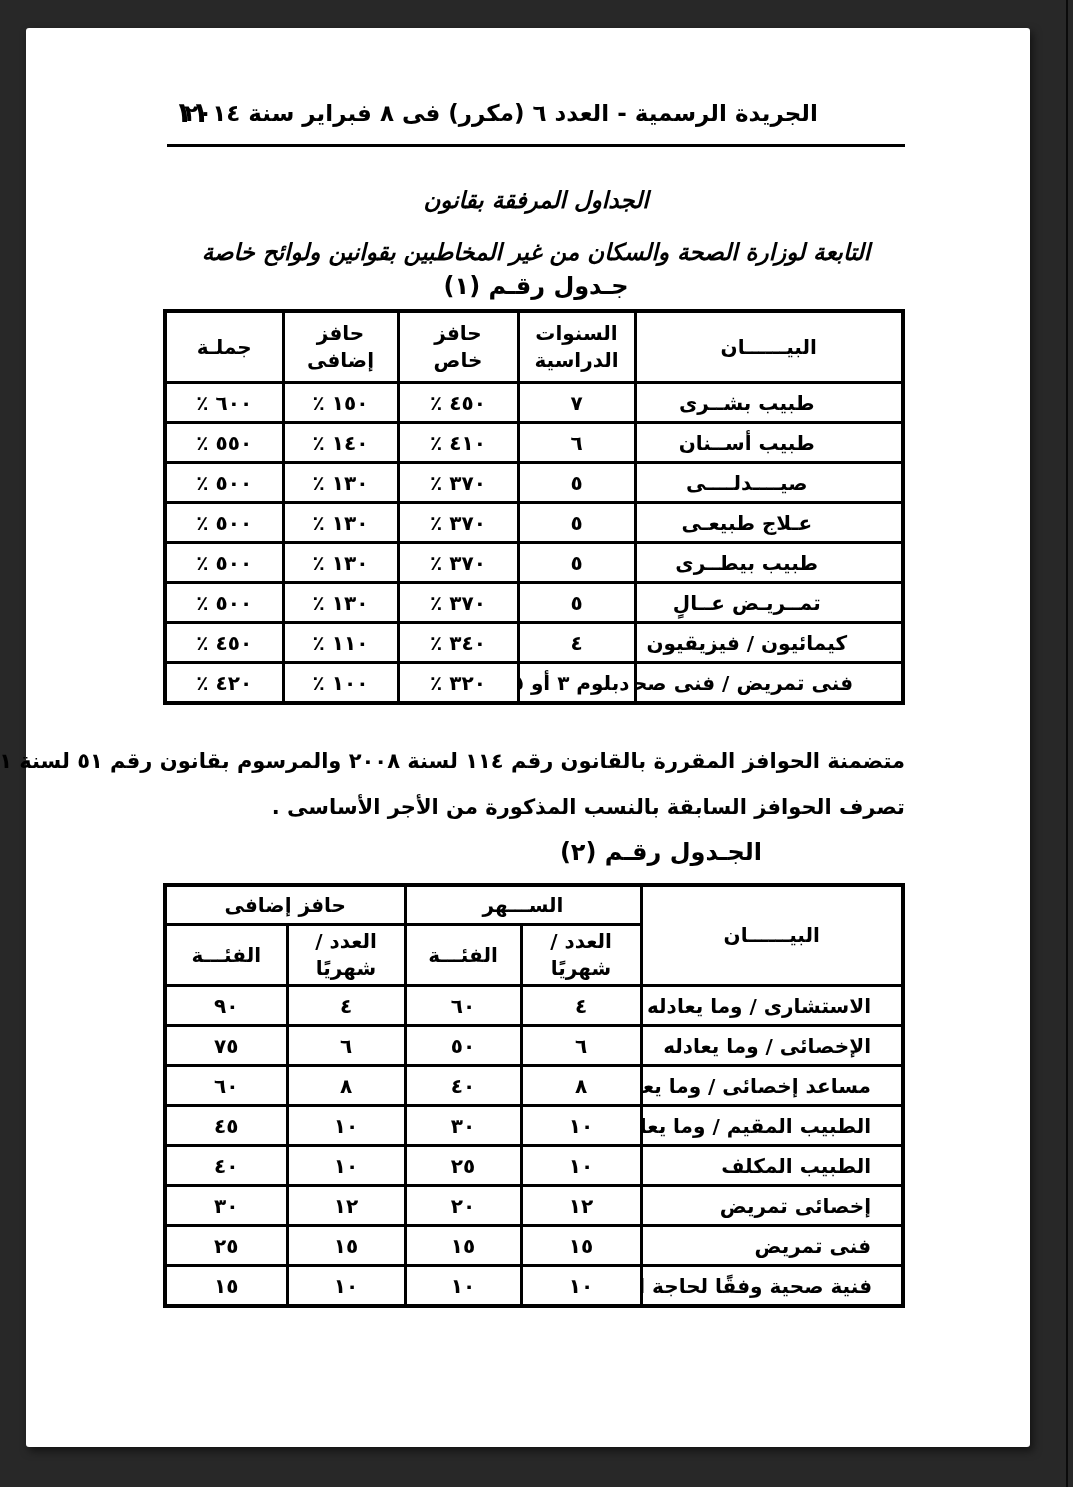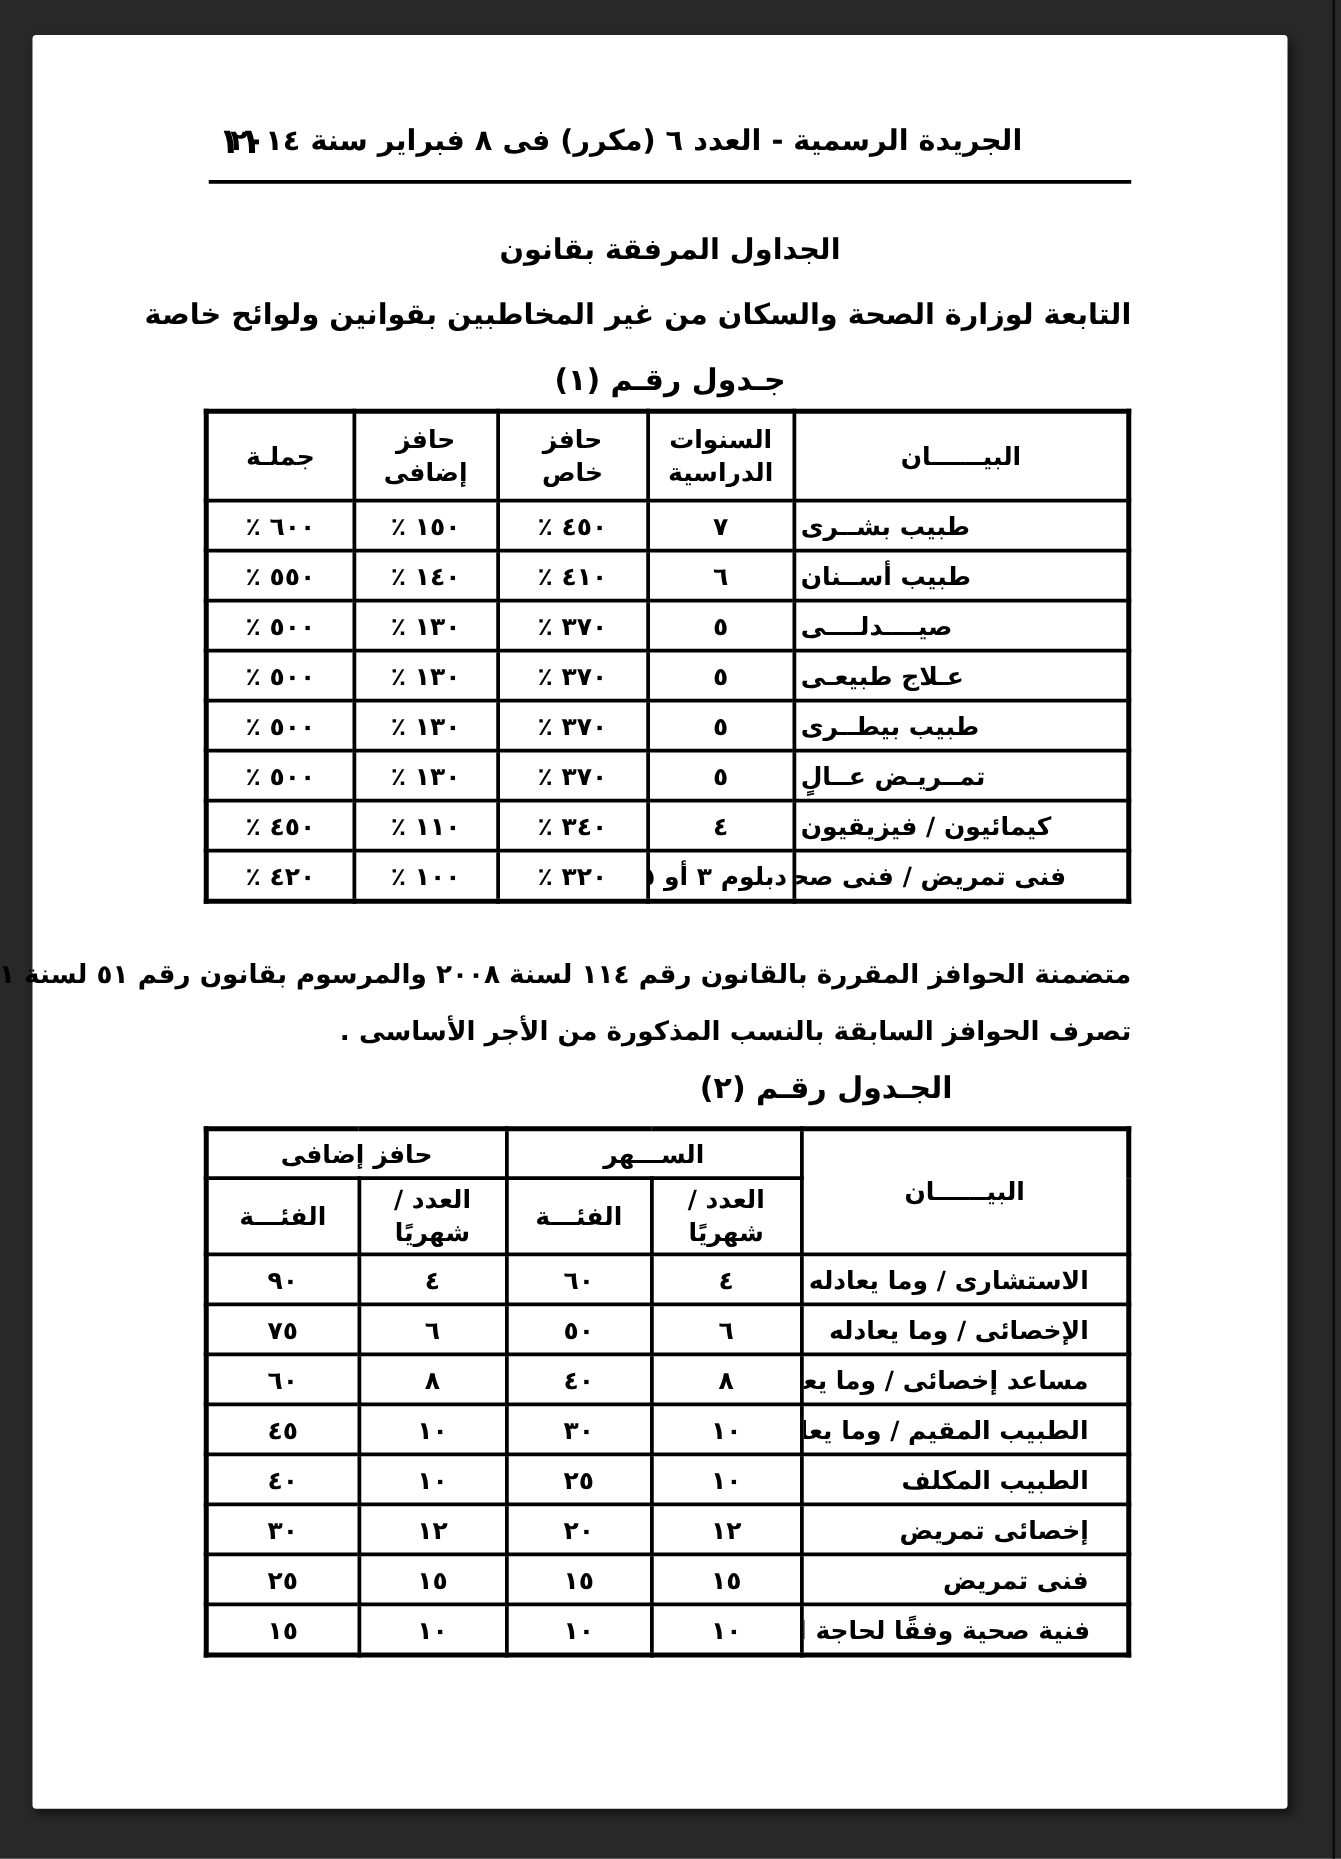--- a/index.html
+++ b/index.html
@@ -51,28 +51,28 @@
     height:0;
     border-top:3px solid #000;
   }
   .title{
     text-align:center;
     font-weight:700;
     font-size:23px;
     line-height:34px;
     margin-top:18px;
     white-space:nowrap;
+    font-style:italic;
   }
   .title.first{margin-top:36px;}
   .caption{
     text-align:center;
     font-weight:700;
     font-size:24px;
     line-height:34px;
-    margin-top:18px;
   }
   .caption.c2{
     line-height:38px;
     margin-top:8px;
     position:relative;
     left:125px;
   }
   table{
     border-collapse:collapse;
     table-layout:fixed;
@@ -86,21 +86,21 @@
     vertical-align:middle;
     font-size:20px;
     padding:2px 4px;
     overflow:hidden;
     white-space:nowrap;
   }
   th{white-space:pre-line;line-height:27px;}
   .t1{margin-top:6px;}
   .t1 th{height:64px;}
   .t1 td{height:33px;}
-  .t1 td:first-child{text-align:left;padding-right:48px;}
+  .t1 td:first-child{text-align:center;padding-right:48px;}
   .t2{margin-top:12px;}
   .t2 thead tr th{height:32px;}
   .t2 td{height:33px;}
   .t2 td:first-child{text-align:right;padding-right:30px;}
   .note{
     text-align:right;
     font-weight:700;
     font-size:21px;
     line-height:36px;
     margin-top:38px;

